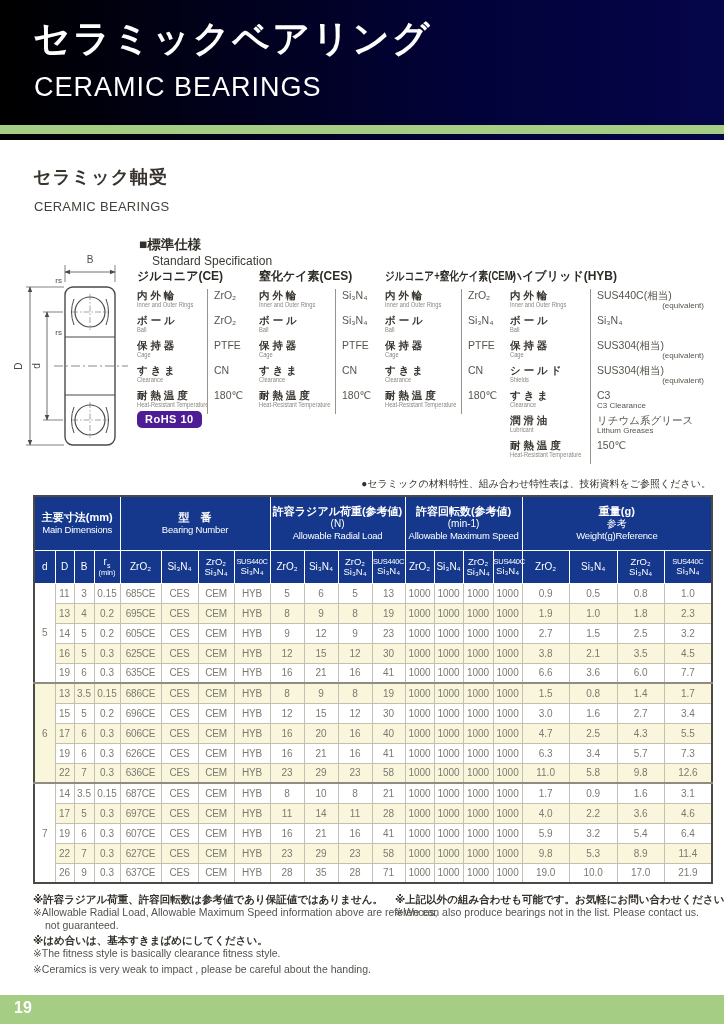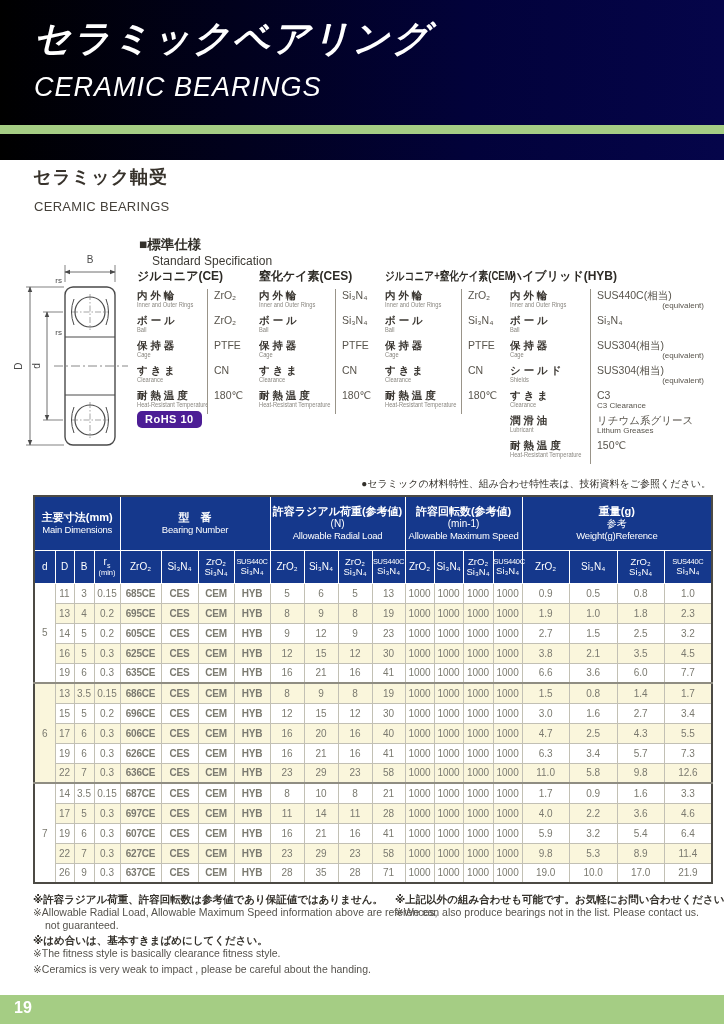--- a/index.html
+++ b/index.html
@@ -1,22 +1,22 @@
 <!DOCTYPE html>
 <html><head>
 <meta charset="utf-8">
 <style>
   * { margin:0; padding:0; box-sizing:border-box; }
   html,body { background:#e8e8e8; }
   body { font-family:"Liberation Sans","DejaVu Sans",sans-serif; }
   #page { position:relative; width:724px; height:1024px; background:#ffffff; margin:0 auto; overflow:hidden; }
 
   
-  .banner { position:absolute; left:0; top:0; width:724px; height:160px;
-            background:linear-gradient(90deg,#000000 0%,#02023a 65%,#05054a 100%);font-style:italic; }
+  .banner { position:absolute; left:0; top:0; width:724px; height:140px;
+            background:linear-gradient(90deg,#000000 0%,#02023a 65%,#05054a 100%); }
   .banner-jp { position:absolute; left:33px; top:14px; font-size:37px; font-weight:800; color:#fff; letter-spacing:2px; }
   .banner-en { position:absolute; left:34px; top:72px; font-size:27px; font-weight:400; color:#fff; letter-spacing:1px; }
   .green-bar { position:absolute; left:0; top:125px; width:724px; height:9px; background:#a5cd84; }
 
   
   .sec-jp { position:absolute; left:33px; top:165px; font-size:18px; font-weight:800; color:#38332c; letter-spacing:1px; }
   .sec-en { position:absolute; left:34px; top:199px; font-size:13px; color:#46423b; letter-spacing:0.3px; }
 
   
   .spec-h-jp { position:absolute; left:139px; top:236px; font-size:13.5px; font-weight:800; color:#33302a;text-align:center; }
@@ -61,21 +61,21 @@
   th .en  { font-size:9.5px; font-weight:400; line-height:11px; letter-spacing:-0.2px; }
   th.s { font-size:10px; }
   th.s .ln { font-size:9.5px; line-height:10px; }
   th.s .cond { font-size:7.5px; letter-spacing:-0.3px; line-height:9px; }
   th.s sub { font-size:7px; }
   th.s .min { font-size:7.5px; line-height:8px; }
   table.main td { border:1px solid #c2c0b4; text-align:center; vertical-align:middle;
                   font-size:10px; color:#7b7a70; height:20px; padding:0; background:#fff; }
   tr.alt td { background:#faf6dc; }
   td.d-cell { background:#faf6dc; font-size:11px; color:#6f6e64; }
-  td.bn { font-weight:700; color:#23211d; font-size:10.5px; letter-spacing:-0.2px;margin-top:11px; }
+  td.bn { font-weight:400; color:#23211d; font-size:10.5px; letter-spacing:-0.2px;margin-top:11px; }
   td.rs { font-size:9px; }
   td.gb { border-left:1px solid #8f8d82; }
   tr.grp td { border-top:2px solid #8f8d82; }
 
   
   .fn-left  { position:absolute; left:33px;  top:893px; width:348px; }
   .fn-right { position:absolute; left:395px; top:893px; width:320px; }
   .fn-item { margin-bottom:3px; }
   .fn-jp { font-size:10.5px; font-weight:800; color:#33302a; line-height:13px; white-space:nowrap; }
   .fn-en { font-size:10.5px; color:#55524c; line-height:12.5px; white-space:nowrap; }
@@ -697,21 +697,21 @@
           <td>10</td>
           <td>8</td>
           <td>21</td>
           <td class="gb">1000</td>
           <td>1000</td>
           <td>1000</td>
           <td>1000</td>
           <td class="gb">1.7</td>
           <td>0.9</td>
           <td>1.6</td>
-          <td>3.3</td>
+          <td>3.1</td>
         </tr>
         <tr class="alt">
           <td>17</td>
           <td>5</td>
           <td class="rs">0.3</td>
           <td class="bn gb">697CE</td>
           <td class="bn">CES</td>
           <td class="bn">CEM</td>
           <td class="bn">HYB</td>
           <td class="gb">11</td>

